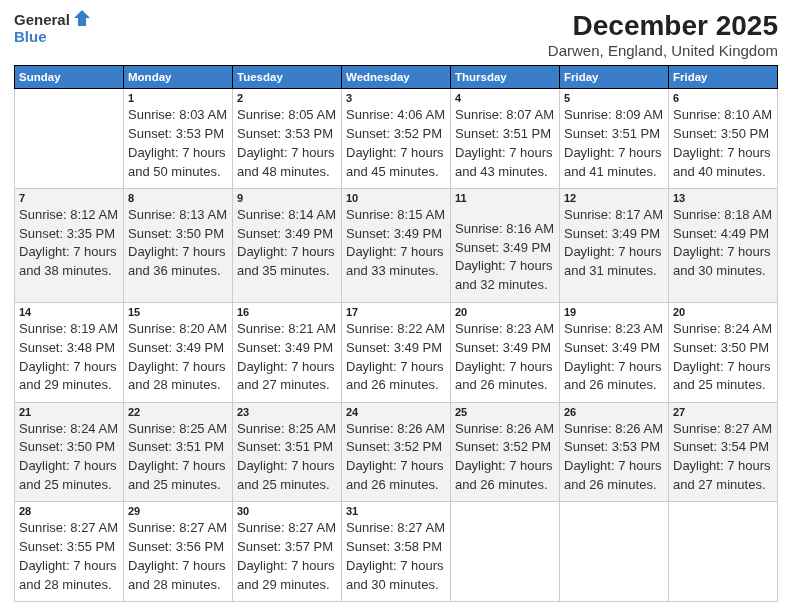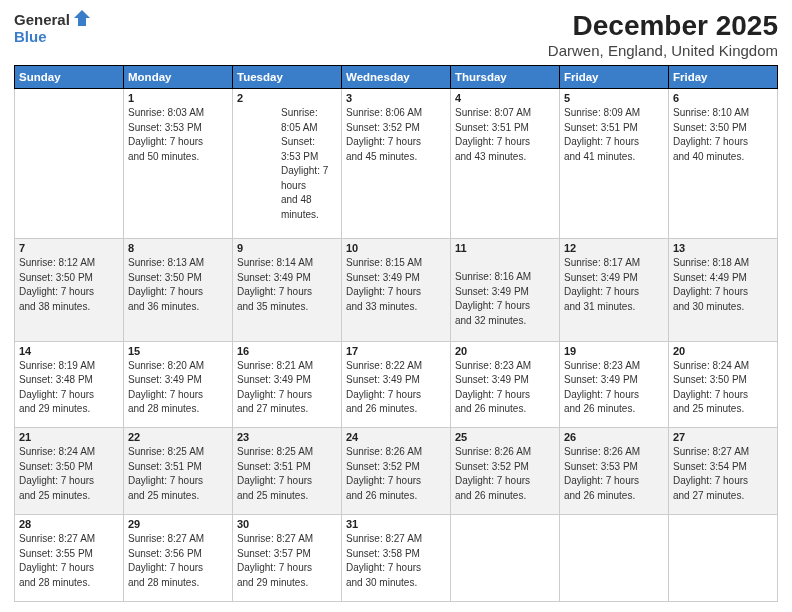--- a/index.html
+++ b/index.html
@@ -77,21 +77,21 @@
       width: calc(100% / 7);
       min-height: 80px;
     }
     .day-number {
       font-size: 11px;
       font-weight: bold;
       color: #222;
       margin-bottom: 2px;
     }
     .day-info {
-      font-size: 10px;
+      font-size: 13px;
       color: #333;
       line-height: 1.45;
     }
     .empty-cell {
       background: #f9f9f9;
     }
     .row-shaded td {
       background: #f2f2f2;
     }
     .row-white td {
@@ -135,28 +135,28 @@
           <td class="empty-cell"></td>
           <td>
             <div class="day-number">1</div>
             <div class="day-info" style="white-space: pre-line;">Sunrise: 8:03 AM
 Sunset: 3:53 PM
 Daylight: 7 hours
 and 50 minutes.</div>
           </td>
           <td>
             <div class="day-number">2</div>
-            <div class="day-info" style="white-space: pre-line; margin-left: 44px;">Sunrise: 8:05 AM
+            <div class="day-info" style="white-space: pre-line;">Sunrise: 8:05 AM
 Sunset: 3:53 PM
 Daylight: 7 hours
 and 48 minutes.</div>
           </td>
           <td>
             <div class="day-number">3</div>
-            <div class="day-info" style="white-space: pre-line;">Sunrise: 8:06 AM
+            <div class="day-info" style="white-space: pre-line;">Sunrise: 4:06 AM
 Sunset: 3:52 PM
 Daylight: 7 hours
 and 45 minutes.</div>
           </td>
           <td>
             <div class="day-number">4</div>
             <div class="day-info" style="white-space: pre-line;">Sunrise: 8:07 AM
 Sunset: 3:51 PM
 Daylight: 7 hours
 and 43 minutes.</div>
@@ -173,21 +173,21 @@
             <div class="day-info" style="white-space: pre-line;">Sunrise: 8:10 AM
 Sunset: 3:50 PM
 Daylight: 7 hours
 and 40 minutes.</div>
           </td>
         </tr>
         <tr class="row-shaded">
           <td>
             <div class="day-number">7</div>
             <div class="day-info" style="white-space: pre-line;">Sunrise: 8:12 AM
-Sunset: 3:50 PM
+Sunset: 3:35 PM
 Daylight: 7 hours
 and 38 minutes.</div>
           </td>
           <td>
             <div class="day-number">8</div>
             <div class="day-info" style="white-space: pre-line;">Sunrise: 8:13 AM
 Sunset: 3:50 PM
 Daylight: 7 hours
 and 36 minutes.</div>
           </td>

